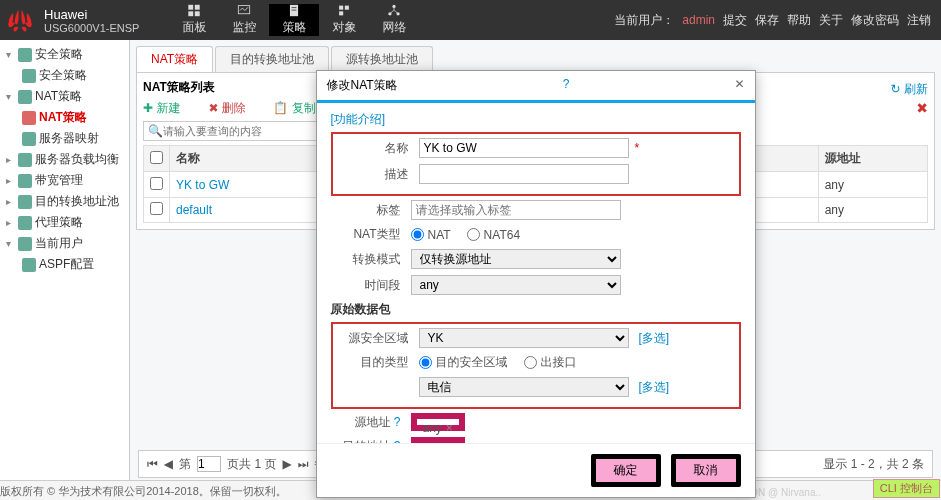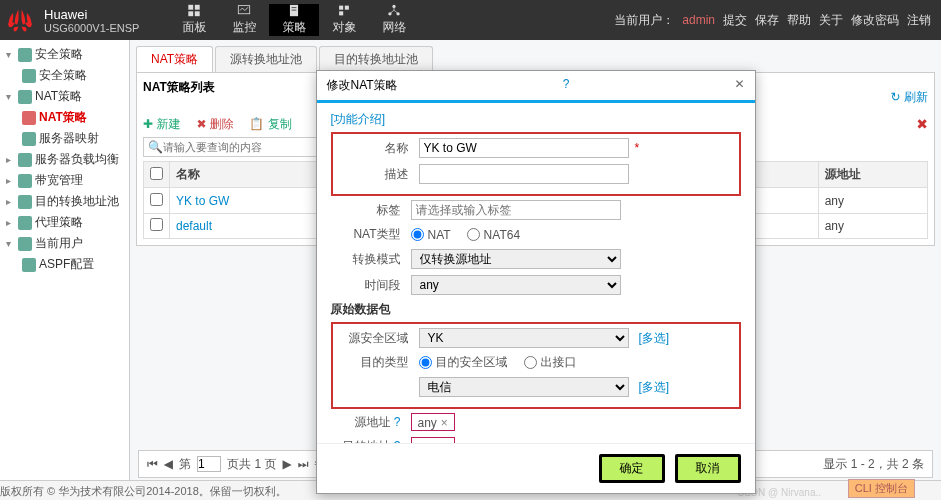--- a/index.html
+++ b/index.html
@@ -22,22 +22,22 @@
 .tree-row{display:flex;align-items:center;padding:2px 6px;cursor:pointer;font-size:12px;color:#333}
 .tree-row.sel{color:#d00;font-weight:bold}
 .tree-row .tw{width:12px;color:#888;font-size:10px}
 .tree-row .ic{width:14px;height:14px;margin-right:3px;background:#6a9;border-radius:2px}
 .tree-row.lvl1{padding-left:22px}
 .content{flex:1;background:#f5f7f8;padding:6px;position:relative;overflow:hidden}
 .tabs{display:flex;border-bottom:1px solid #ccc}
 .tab{padding:4px 14px;border:1px solid #ccc;border-bottom:none;background:#f3f3f3;margin-right:2px;cursor:pointer;font-size:12px;color:#555;border-radius:3px 3px 0 0}
 .tab.active{background:#fff;color:#d00}
 .panel{background:#fff;border:1px solid #ccc;border-top:none;padding:6px}
-.panel-title{font-weight:bold;margin-bottom:20px}
-.toolbar{display:flex;gap:16px;margin-bottom:4px;color:#2a7}
+.panel-title{font-weight:bold;margin-bottom:4px}
+.toolbar{display:flex;gap:28px;margin-bottom:4px;color:#2a7}
 .toolbar span{cursor:pointer}
 .toolbar .del{color:#c44}
 .searchbox{border:1px solid #ccc;padding:2px 4px;display:flex;align-items:center;width:200px;margin-bottom:4px}
 .searchbox input{border:none;outline:none;flex:1;font-size:11px}
 .grid{width:100%;border-collapse:collapse}
 .grid th,.grid td{border:1px solid #ddd;padding:4px 6px;text-align:left;font-size:12px;color:#444}
 .grid th{background:#f3f3f3}
 .grid td.a{color:#08c;cursor:pointer}
 .overlay{position:absolute;left:130px;top:40px;right:0;bottom:20px;z-index:5;display:flex;align-items:flex-start;justify-content:center}
 .dialog{width:440px;background:#fff;border:1px solid #999;box-shadow:0 3px 12px rgba(0,0,0,.3);margin-top:30px}
@@ -46,28 +46,28 @@
 .dlg-body{padding:8px 14px 4px;max-height:340px;overflow-y:auto}
 .fr{display:flex;align-items:center;margin-bottom:6px}
 .fr .lbl{width:80px;color:#555;font-size:12px;text-align:right;padding-right:10px}
 .fr input[type=text],.fr select{border:1px solid #bbb;height:20px;padding:1px 4px;font-size:12px;width:210px}
 .fr .star{color:#c00;margin-left:6px}
 .link{color:#08c;cursor:pointer;margin-left:10px}
 .box-red{border:2px solid #c33;padding:4px 6px;margin:4px 0}
 .radio-row{display:flex;align-items:flex-end;gap:16px}
 .radio-row label{display:flex;align-items:center;gap:4px;font-size:12px;color:#555}
 .sect{font-weight:bold;color:#333;margin:6px 0 4px}
-.chip{display:inline-block;border:1px solid #be185d;padding:0 6px;font-size:11px;color:#555;height:18px;line-height:18px}
+.chip{display:inline-block;border:6px solid #be185d;padding:0 6px;font-size:11px;color:#555;height:18px;line-height:18px}
 .chip .rm{margin-left:4px;color:#888;cursor:pointer}
 .dlg-ft{display:flex;justify-content:flex-end;gap:10px;padding:10px 14px;border-top:1px solid #eee}
-.btn{border:3px solid #000000;background:#bef264;padding:3px 18px;cursor:pointer;font-size:12px;border-radius:2px}
+.btn{border:5px solid #000000;background:#f9a8d4;padding:3px 18px;cursor:pointer;font-size:12px;border-radius:2px}
 .footer{position:absolute;bottom:0;left:0;right:0;height:20px;background:#f5f5f5;border-top:1px solid #ccc;text-align:left;font-size:11px;color:#666;line-height:20px}
 .pager{position:absolute;bottom:22px;left:138px;right:8px;background:#fff;border:1px solid #ccc;padding:4px 8px;display:flex;align-items:center;font-size:11px;color:#555;gap:6px}
 .pager .r{margin-left:auto}
-.cli{position:absolute;bottom:2px;right:26px;border:1px solid #c99;background:#fdba74;padding:1px 6px;font-size:11px;color:#a55}
+.cli{position:absolute;bottom:2px;right:1px;border:1px solid #c99;background:#bef264;padding:1px 6px;font-size:11px;color:#a55}
 .refresh{color:#08c;margin-left:auto;cursor:pointer}
 .help{color:#08c;cursor:pointer}
 </style>
 </head>
 <body>
 
 <div class="header">
   <div class="logo">
     <svg viewBox="0 0 32 32">
         <g fill="#e22">
@@ -192,22 +192,22 @@
       </div>
     <div class="tree-row lvl1">
         <span class="ic"></span>
         <span>ASPF配置</span>
       </div>
   </div>
 
   <div class="content">
     <div class="tabs">
       <div class="tab active">NAT策略</div>
+      <div class="tab">目的转换地址池</div>
       <div class="tab">源转换地址池</div>
-      <div class="tab">目的转换地址池</div>
     </div>
     <div class="panel">
       <div style="display:flex;align-items:center">
         <div class="panel-title">NAT策略列表</div>
         <span class="refresh">↻ <span>刷新</span></span>
       </div>
       <div class="toolbar">
         <span>✚ <span>新建</span></span>
         <span class="del">✖ <span>删除</span></span>
         <span>📋 <span>复制</span></span>

